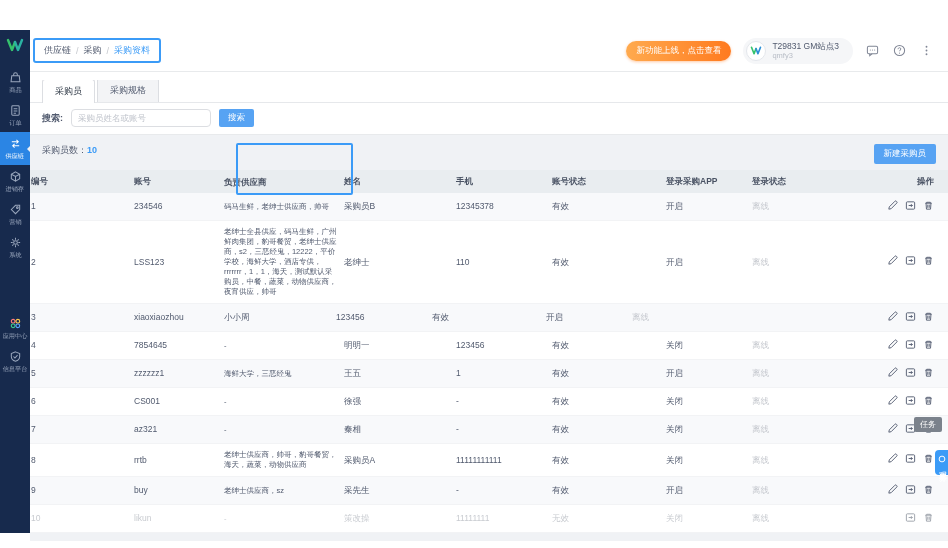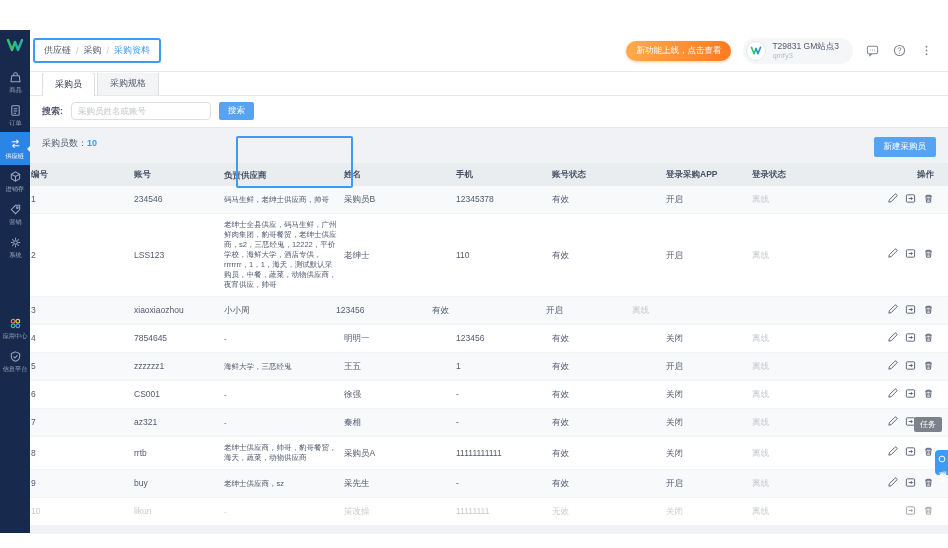--- a/index.html
+++ b/index.html
@@ -24,21 +24,21 @@
   .topbar-right { margin-left:auto; display:flex; align-items:center; gap:12px; padding-right:14px; }
   .promo-pill { background:linear-gradient(90deg,#ffaa4e,#ff7a1f); color:#fff; font-size:8.5px; padding:4px 10px; border-radius:11px; cursor:pointer; white-space:nowrap; box-shadow:0 1px 3px rgba(255,122,31,.4); }
   .user-chip { background:#f5f6f8; border-radius:14px; height:26px; display:flex; align-items:center; gap:6px; padding:0 14px 0 3px; cursor:pointer; }
   .avatar { width:20px; height:20px; border-radius:50%; background:#fff; border:1px solid #e4e7ec; display:flex; align-items:center; justify-content:center; }
   .user-texts { display:flex; flex-direction:column; line-height:10px; }
   .user-name { font-size:8.5px; color:#515a6e; }
   .user-sub { font-size:7.5px; color:#b8bdc6; }
   .tb-icon { width:15px; height:15px; color:#808695; cursor:pointer; display:flex; align-items:center; justify-content:center; }
 
   
-  .content { position:absolute; left:30px; top:73px; width:918px; height:461px; background:#f0f2f5; overflow:hidden; }
+  .content { position:absolute; left:30px; top:80px; width:918px; height:461px; background:#f0f2f5; overflow:hidden; }
   .panel-top { background:#fff; border-bottom:1px solid #e8eaec; }
   .tabs { display:flex; padding:0 0 0 12px; border-bottom:1px solid #e6e8eb; height:23px; align-items:flex-end; }
   .tab { font-size:9px; padding:5px 12px; border:1px solid #dcdee2; border-bottom:none; border-radius:3px 3px 0 0; background:#f3f4f6; color:#515a6e; cursor:pointer; margin-right:2px; }
   .tab.active { background:#fff; color:#2d3744; position:relative; top:1px; }
   .search-row { display:flex; align-items:center; gap:8px; padding:6px 12px 7px; background:#fff; }
   .search-label { font-size:9px; color:#515a6e; font-weight:bold; }
   .search-input { width:140px; height:18px; border:1px solid #dcdee2; border-radius:4px; font-size:8.5px; padding:0 6px; color:#515a6e; font-family:inherit; }
   .search-input::placeholder { color:#c0c4cc; }
   .btn-blue { background:#57a3f3; color:#fff; border:none; border-radius:2px; font-size:8.5px; height:18px; padding:0 9px; cursor:pointer; font-family:inherit; }
   .list-bar { display:flex; justify-content:space-between; padding:9px 12px 6px; }

